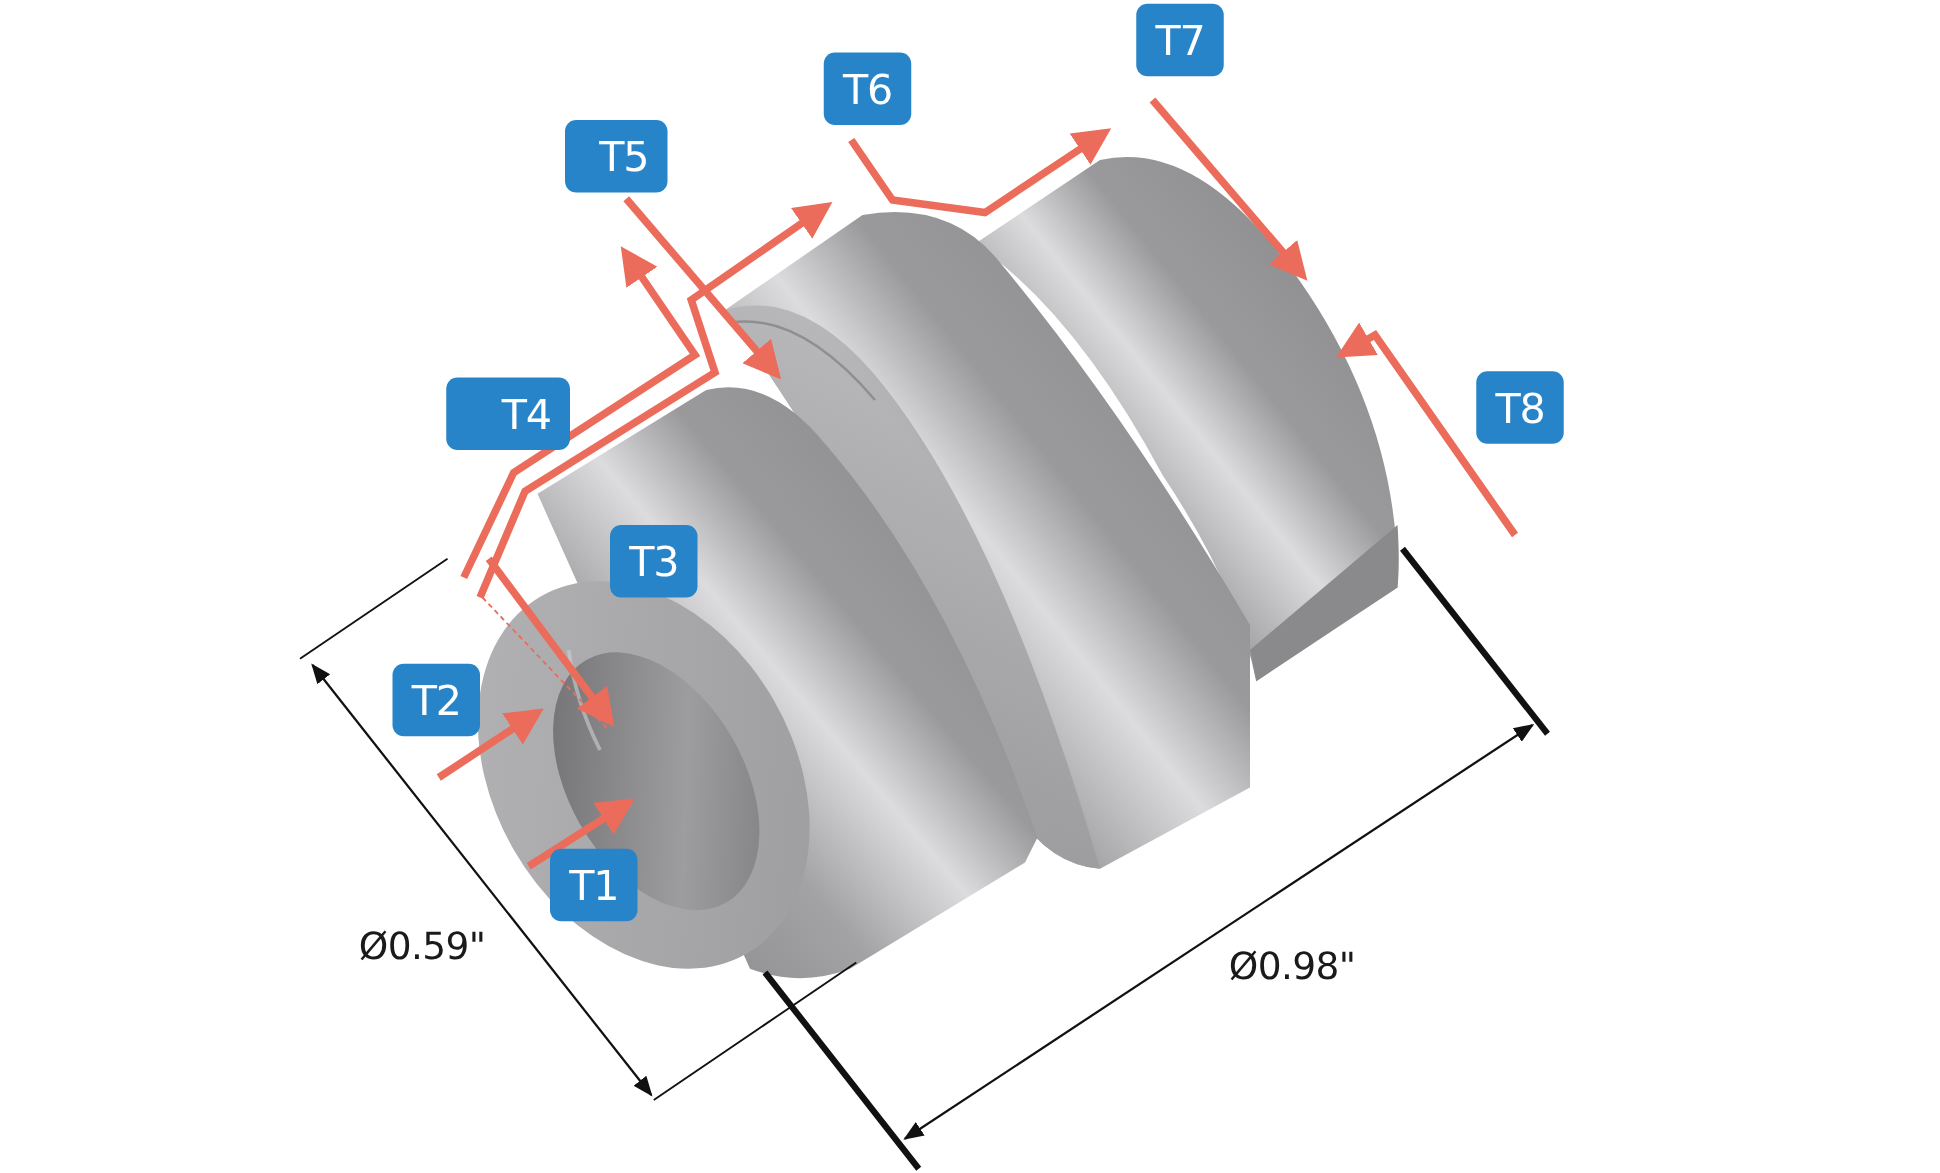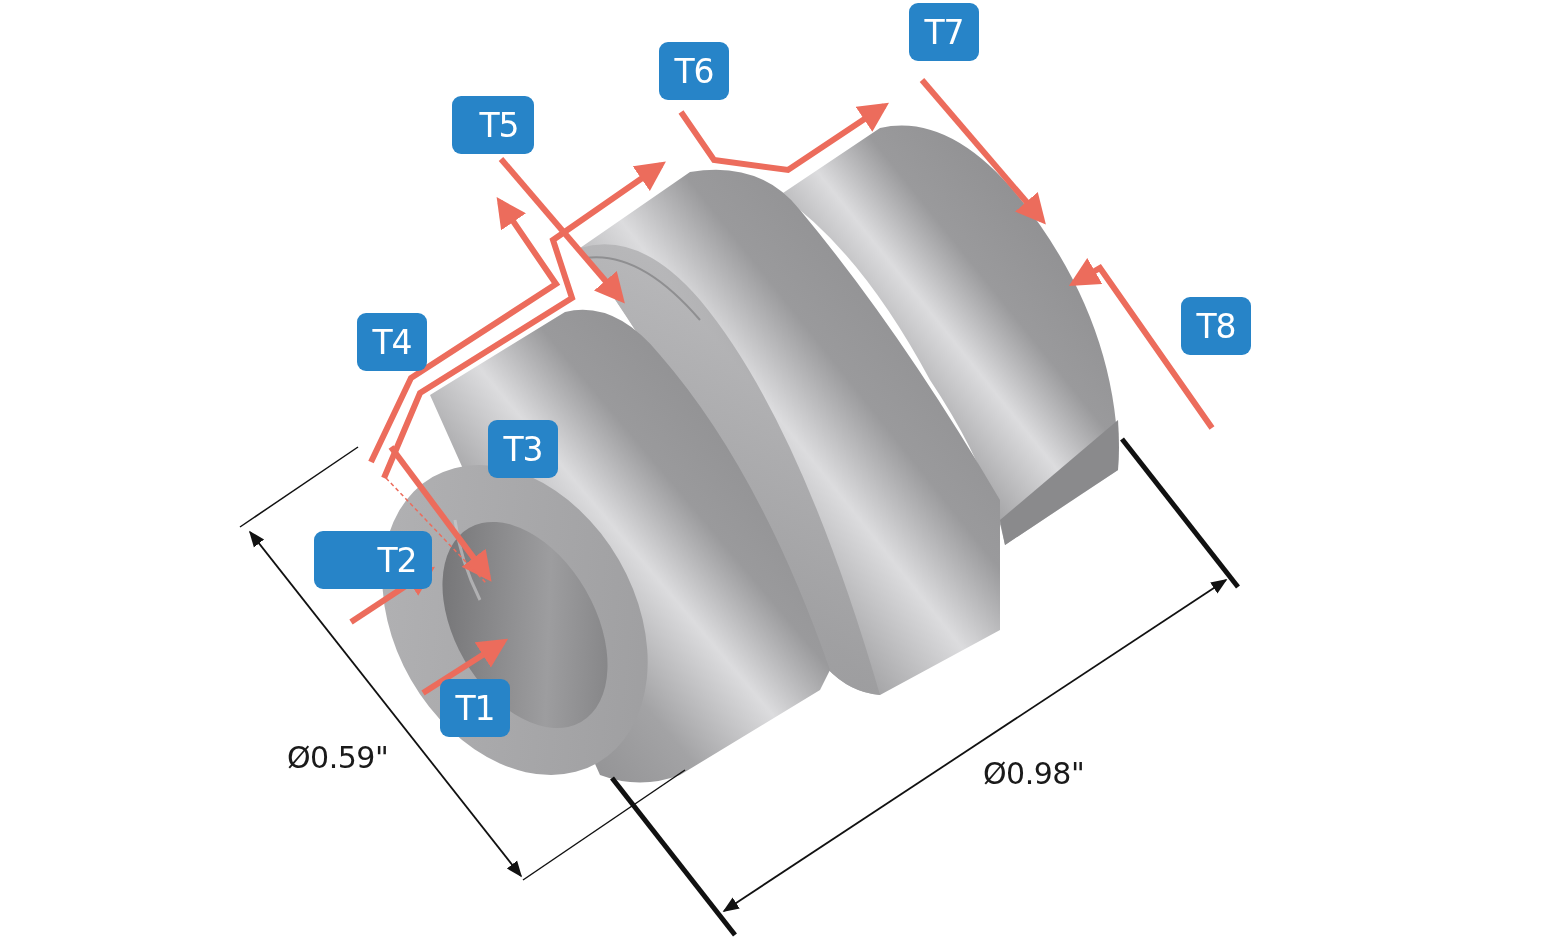--- a/index.html
+++ b/index.html
@@ -84,22 +84,22 @@
     <line x1="250" y1="532" x2="521" y2="876" stroke-width="1.8" marker-start="url(#arrowBlack)" marker-end="url(#arrowBlack)"></line>
   </g>
   <g stroke="#111" fill="none">
     <line x1="612" y1="778" x2="735" y2="935" stroke-width="5"></line>
     <line x1="1122" y1="439" x2="1238" y2="587" stroke-width="5"></line>
     <line x1="724" y1="911" x2="1226" y2="580" stroke-width="1.8" marker-start="url(#arrowBlack)" marker-end="url(#arrowBlack)"></line>
   </g>
 </svg>
 
 <div class="badge" style="left:440px; top:679px;">T1</div>
-<div class="badge" style="left:314px; top:531px;padding-left:48px;">T2</div>
+<div class="badge" style="left:314px; top:531px;">T2</div>
 <div class="badge" style="left:440px; top:420px;margin-left:48px;">T3</div>
-<div class="badge" style="left:357px; top:313px;">T4</div>
+<div class="badge" style="left:357px; top:302px;padding-left:29px;">T4</div>
 <div class="badge" style="left:452px; top:96px;padding-left:12px;">T5</div>
 <div class="badge" style="left:659px; top:42px;">T6</div>
 <div class="badge" style="left:909px; top:3px;">T7</div>
 <div class="badge" style="left:1181px; top:297px;">T8</div>
 
 <div class="dim-label" style="left:287px; top:740px;">Ø0.59"</div>
 <div class="dim-label" style="left:983px; top:756px;">Ø0.98"</div>
 
 </body></html>

